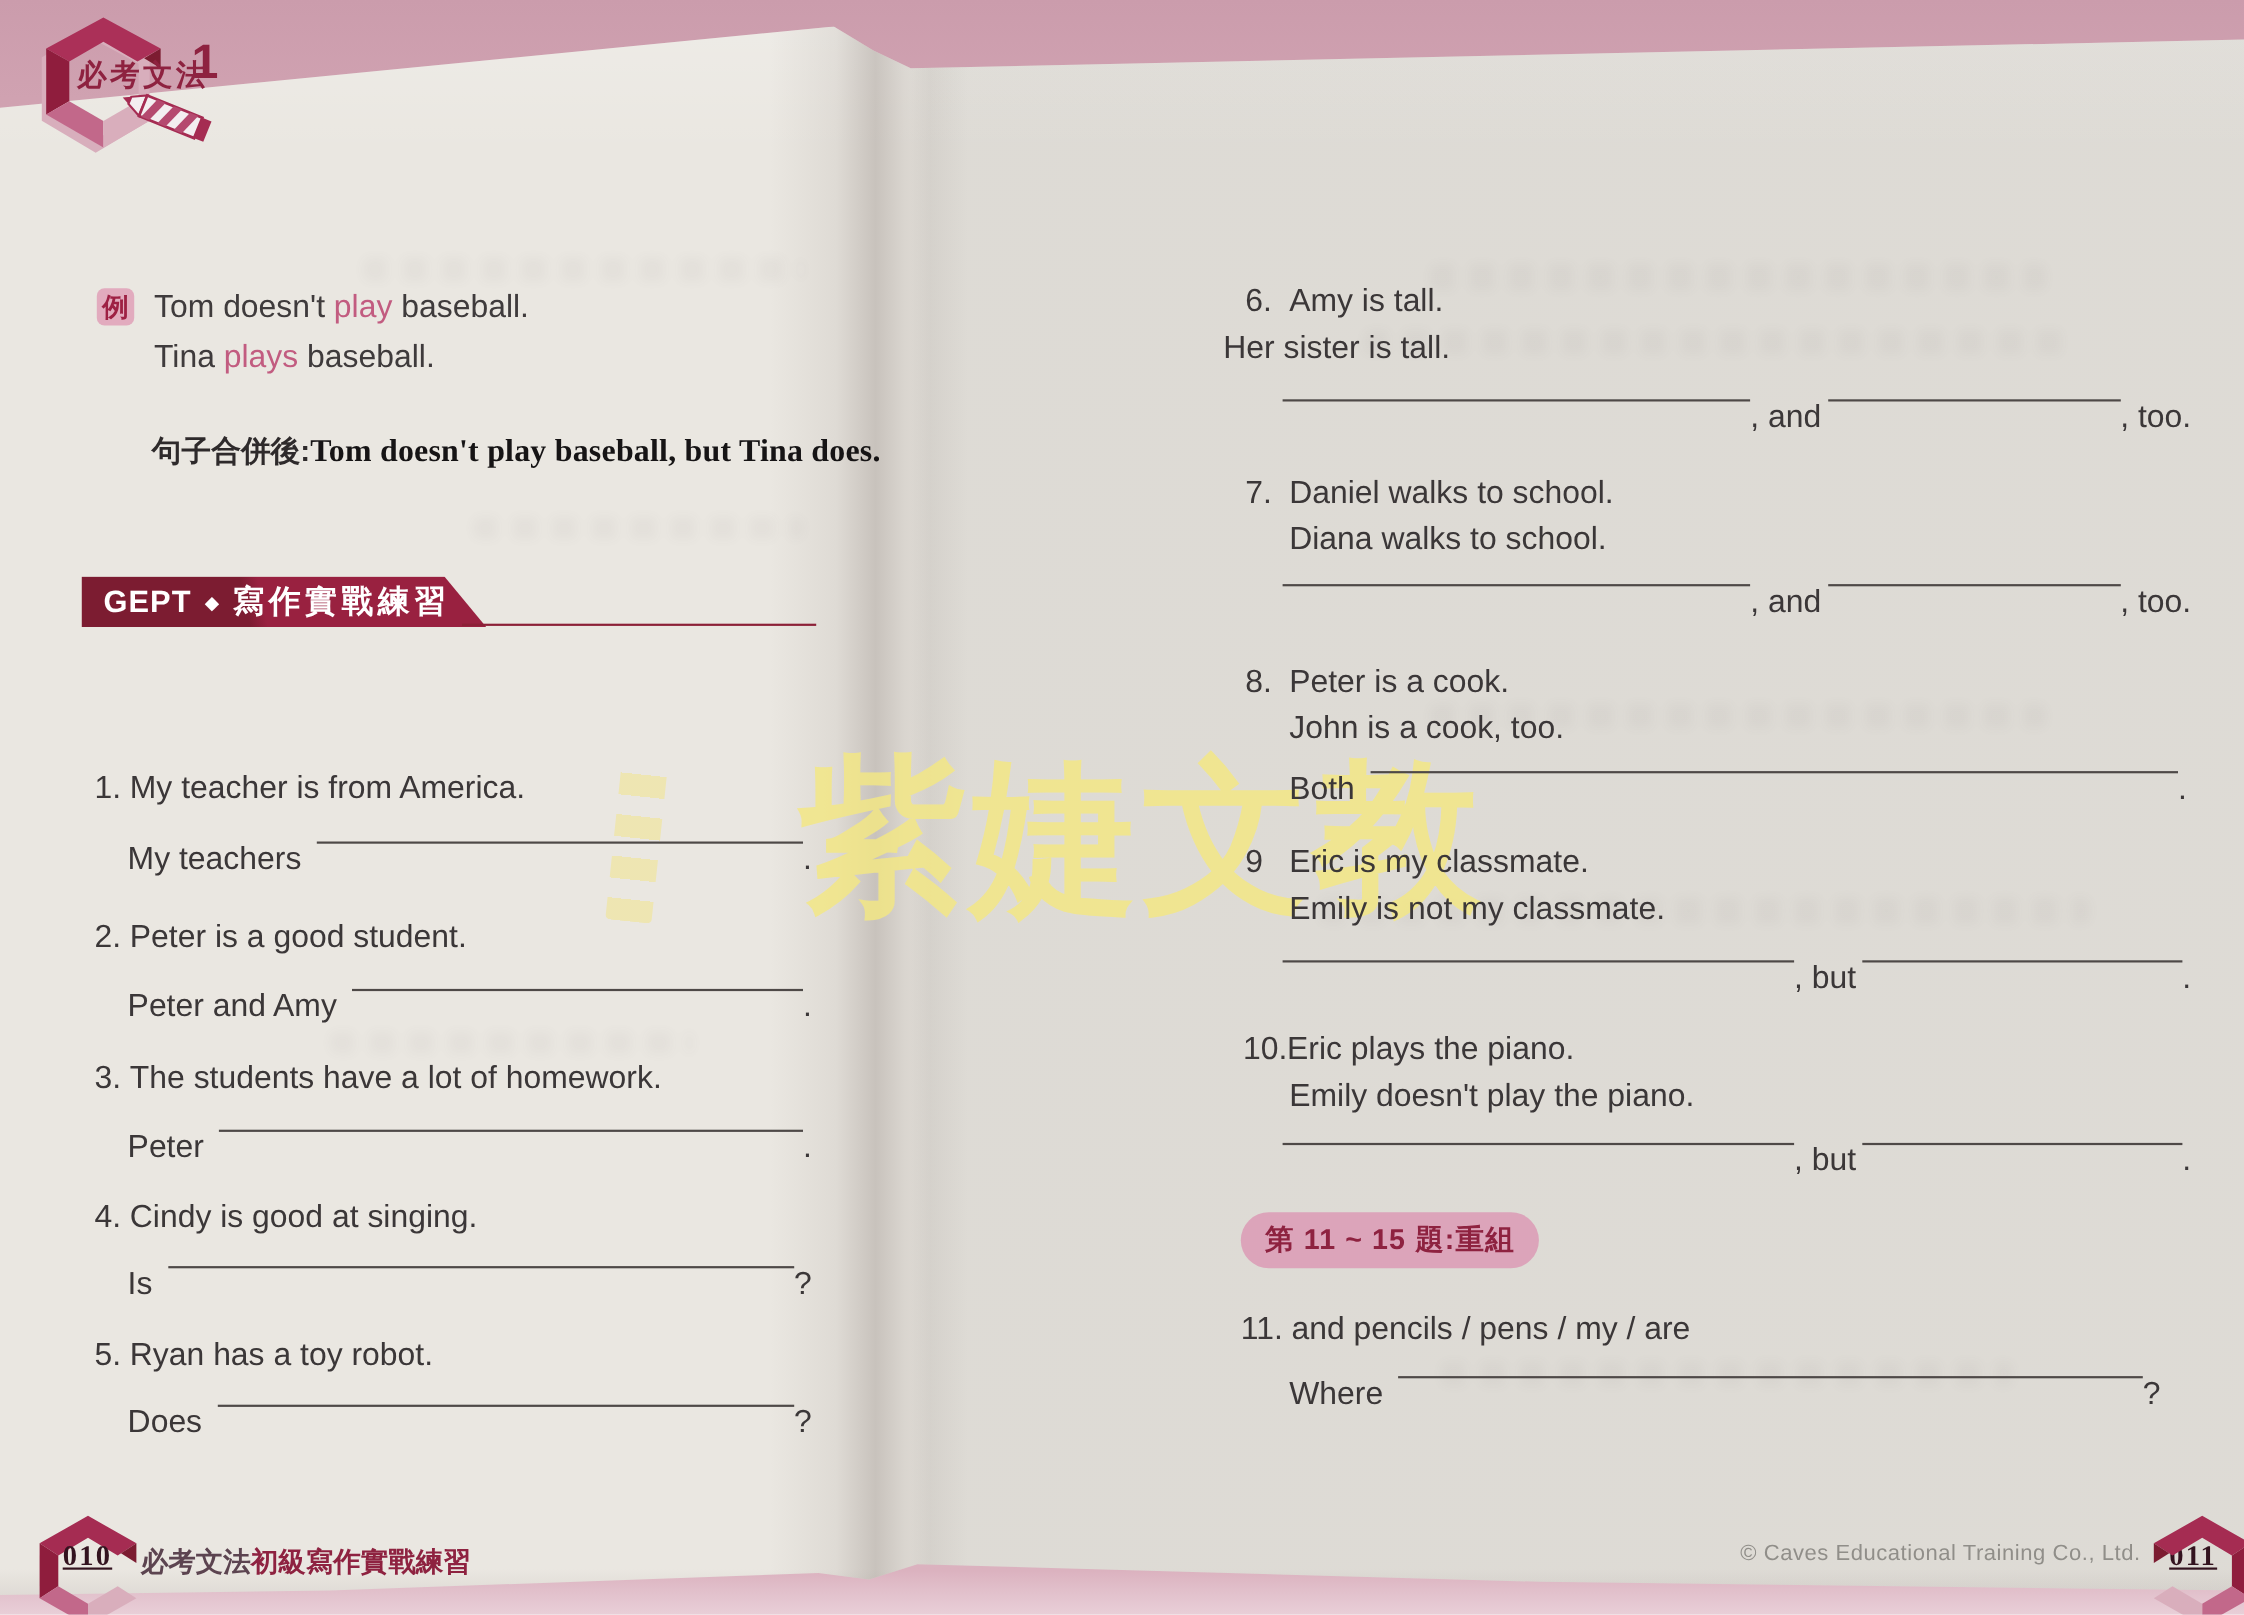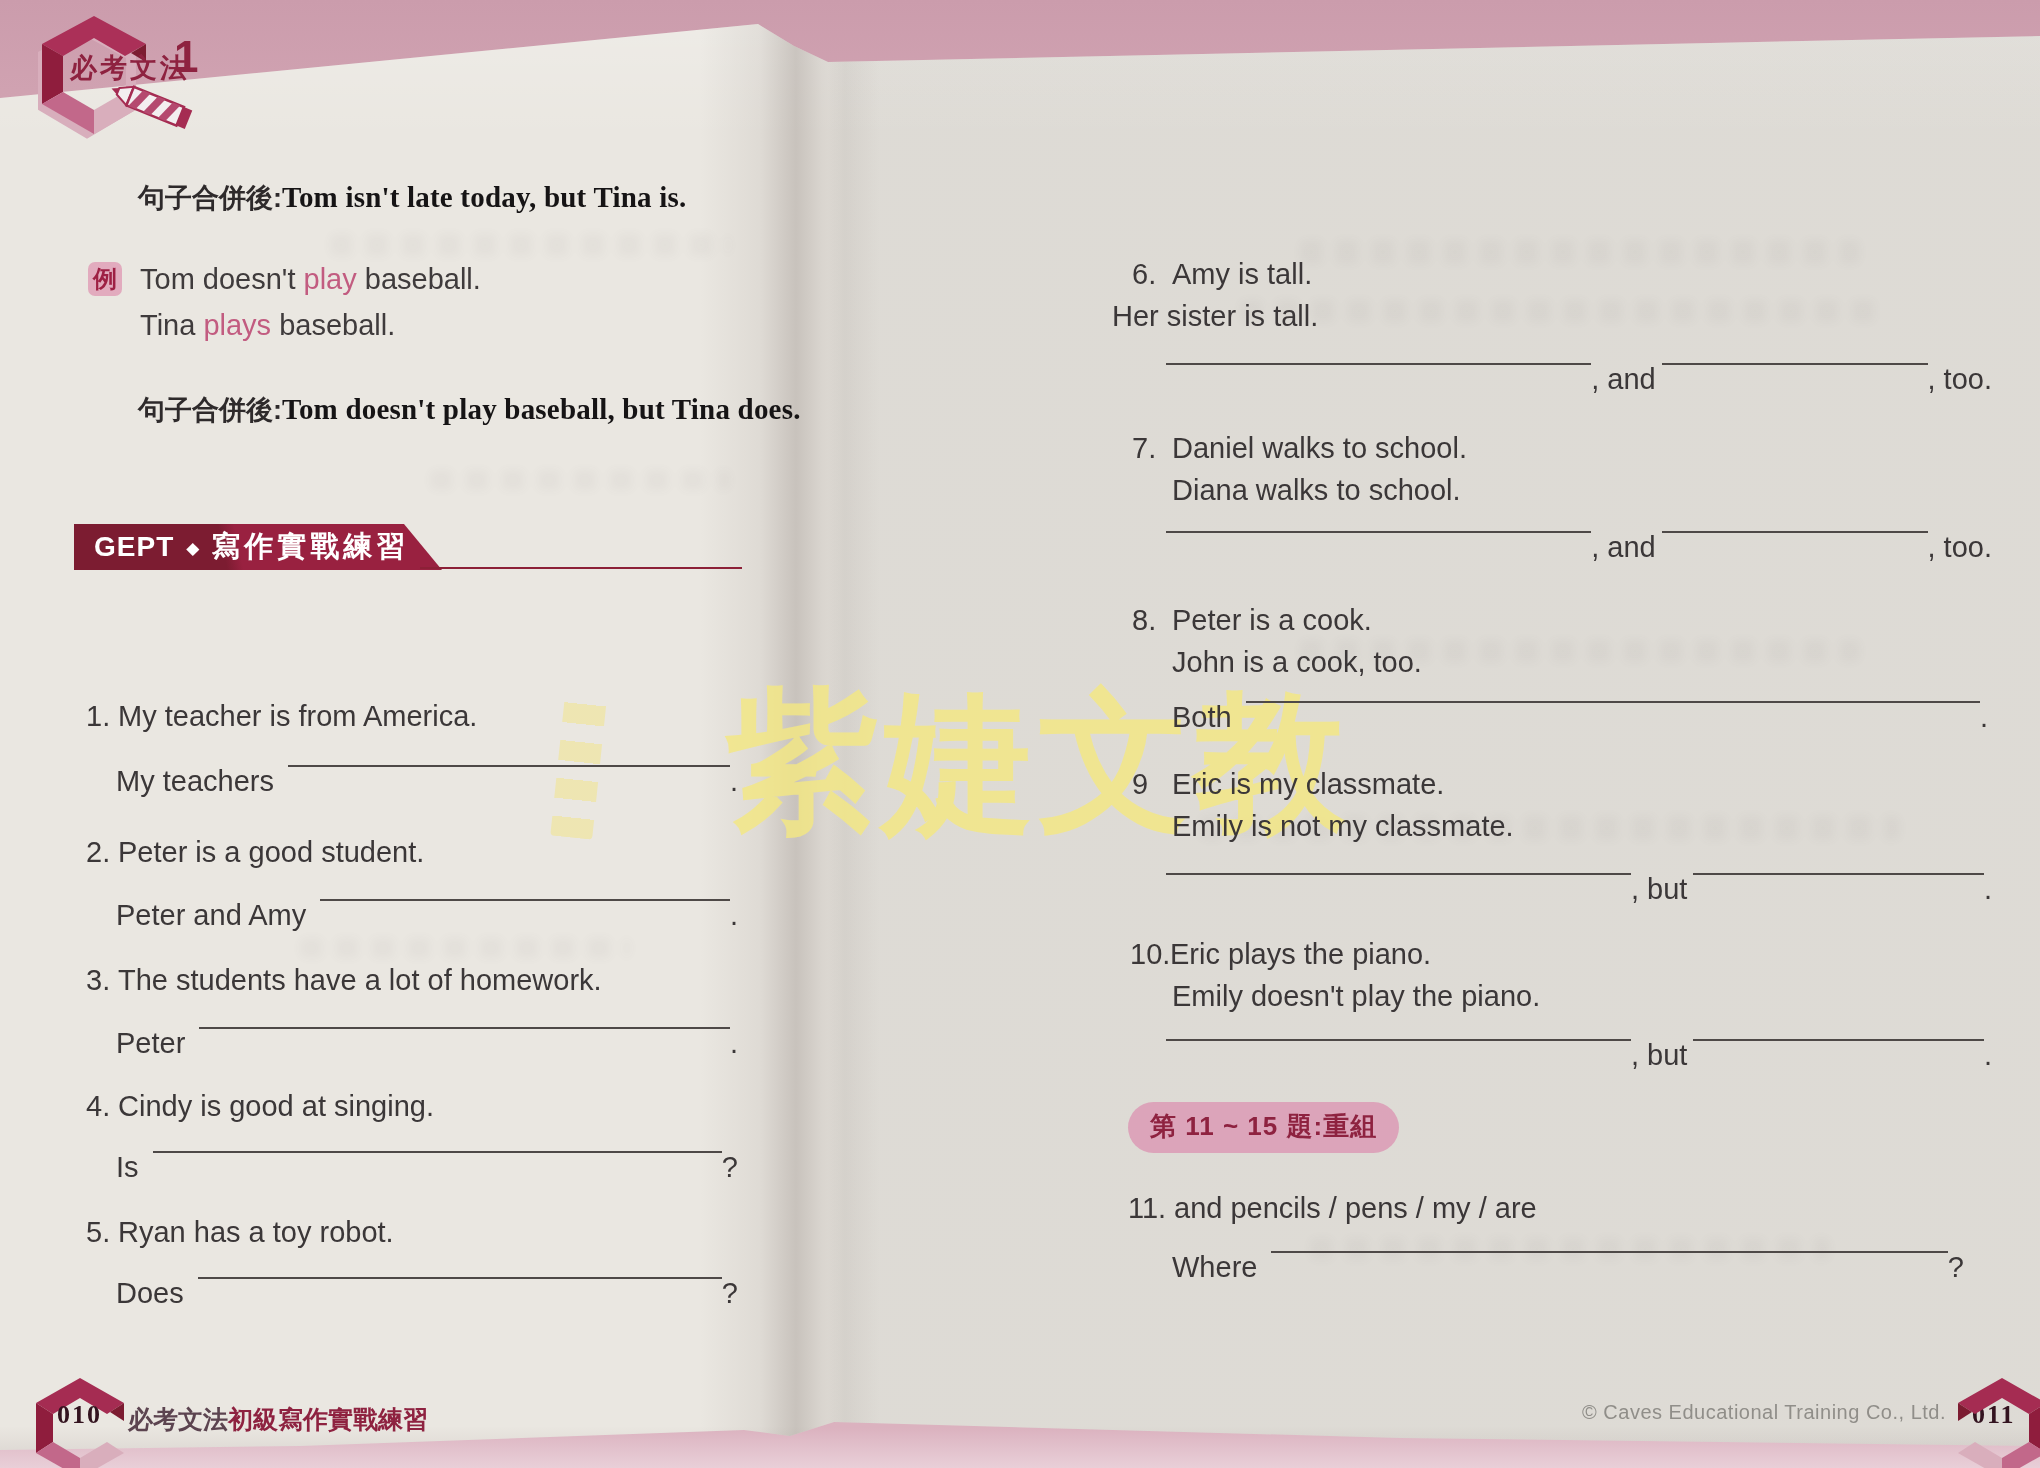--- a/index.html
+++ b/index.html
@@ -61,21 +61,21 @@
   .qnum{flex:none;width:32px;}
   .qnum-r{flex:none;width:40px;}
   .blank-row{position:absolute;display:flex;align-items:flex-start;font-size:29px;color:#3b3738;white-space:nowrap;margin-top:17px;}
   .blank-row .prefix{margin-right:14px;}
   .ul{flex:1;height:0;border-bottom:2px solid #4e4947;margin-bottom:6px;}
   .ul.w-a{flex:1.6;}
   .ul.w-b{flex:1;}
   .blank-row .mid{margin-right:6px;}
   
   .page-badge{position:absolute;}
-  .page-num{position:absolute;font-family:"Liberation Serif",serif;font-weight:bold;font-size:26px;color:#33131f;letter-spacing:2px;}
+  .page-num{position:absolute;font-family:"Liberation Serif",serif;font-weight:bold;font-size:26px;color:#33131f;letter-spacing:2px;text-decoration:underline;}
   .series-title{position:absolute;left:128px;top:1403px;font-size:25px;font-weight:bold;white-space:nowrap;}
   .series-title .a{color:#5c4450;}
   .series-title .b{color:#8e2240;}
   .copyright{position:absolute;left:1450px;top:1401px;width:496px;text-align:right;font-size:20px;color:#908e89;letter-spacing:.5px;}
 </style>
 </head>
 <body>
 
 <div class="stage">
 
@@ -110,23 +110,20 @@
       <polygon points="9,17.5 22,11 22,31 9,24.5" fill="#f3eef0" stroke="#a52c52" stroke-width="2"></polygon>
       <rect x="22" y="11" width="54" height="20" fill="#f3eef0" stroke="#a52c52" stroke-width="2.5"></rect>
       <polygon points="32,11 40,11 32,31 24,31" fill="#b5496f"></polygon>
       <polygon points="48,11 56,11 48,31 40,31" fill="#b5496f"></polygon>
       <polygon points="64,11 72,11 64,31 56,31" fill="#b5496f"></polygon>
       <rect x="76" y="11" width="9" height="20" fill="#a52c52"></rect>
     </svg>
     <div class="hdr-title">必考文法</div>
     <div class="hdr-num">1</div>
 
-    <div class="merge" style="left:138px;top:180px;">
-      <span>句子合併後:</span><span class="en">Tom </span><span class="en red">isn't</span><span class="en"> late today, but Tina </span><span class="en red">is</span><span class="en">.</span>
-    </div>
 
     <div class="badge" style="left:88px;top:262px;">例</div>
     <div class="ex" style="left:140px;top:263px;">
       <span>Tom doesn't </span><span class="pink">play</span><span> baseball.</span>
     </div>
     <div class="ex" style="left:140px;top:309px;">
       <span>Tina </span><span class="pink">plays</span><span> baseball.</span>
     </div>
 
     <div class="merge" style="left:138px;top:392px;">

